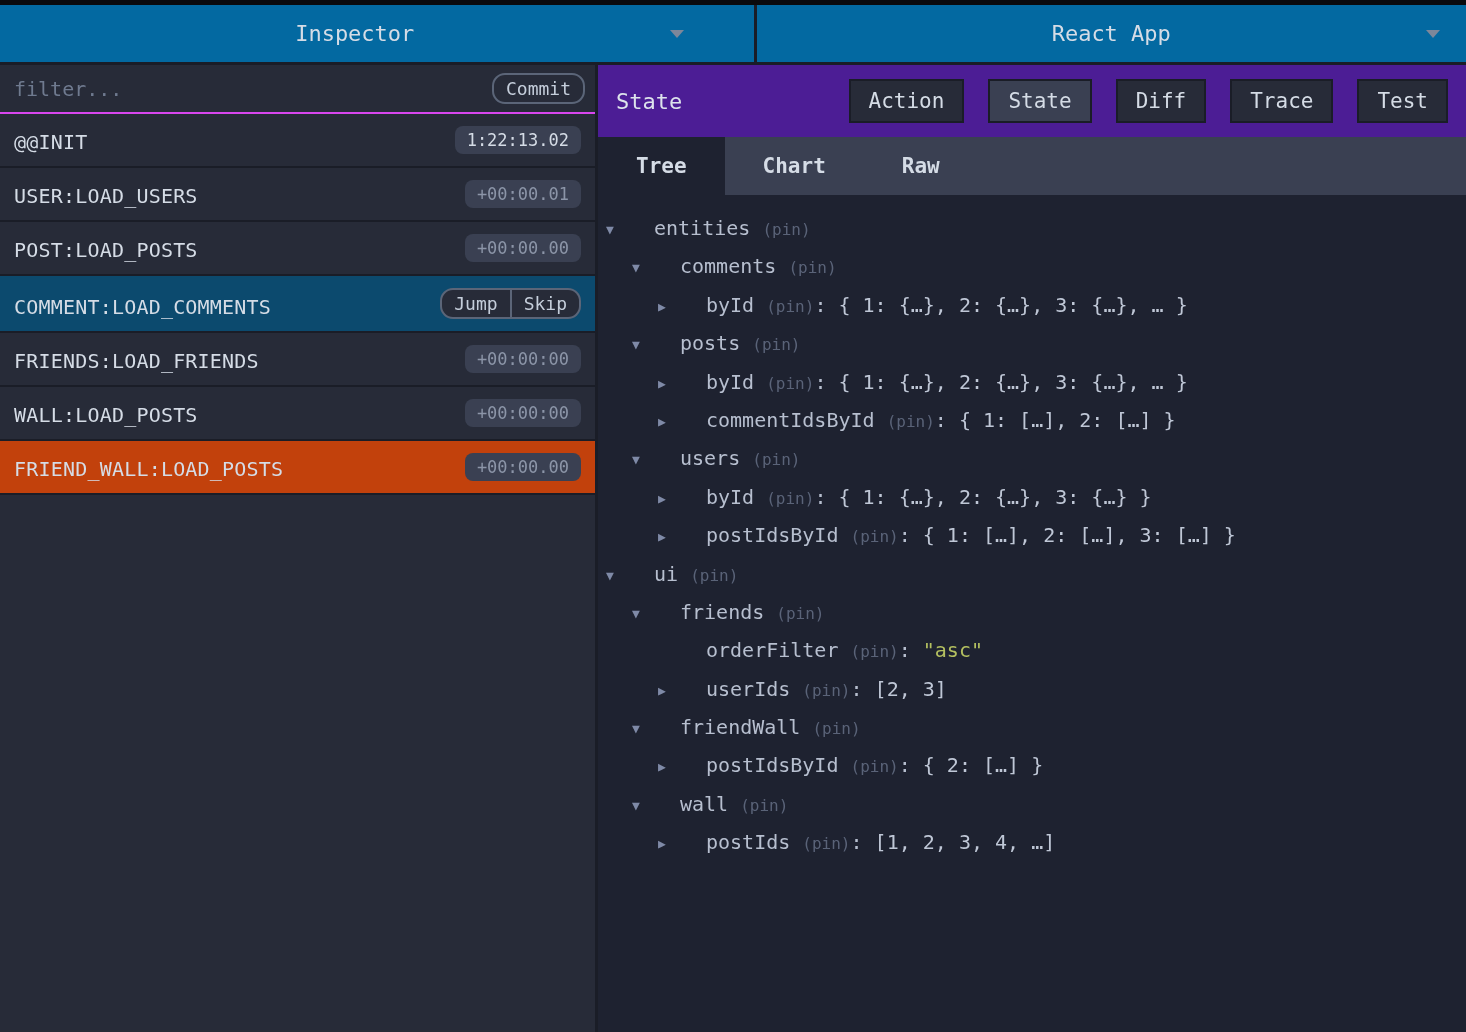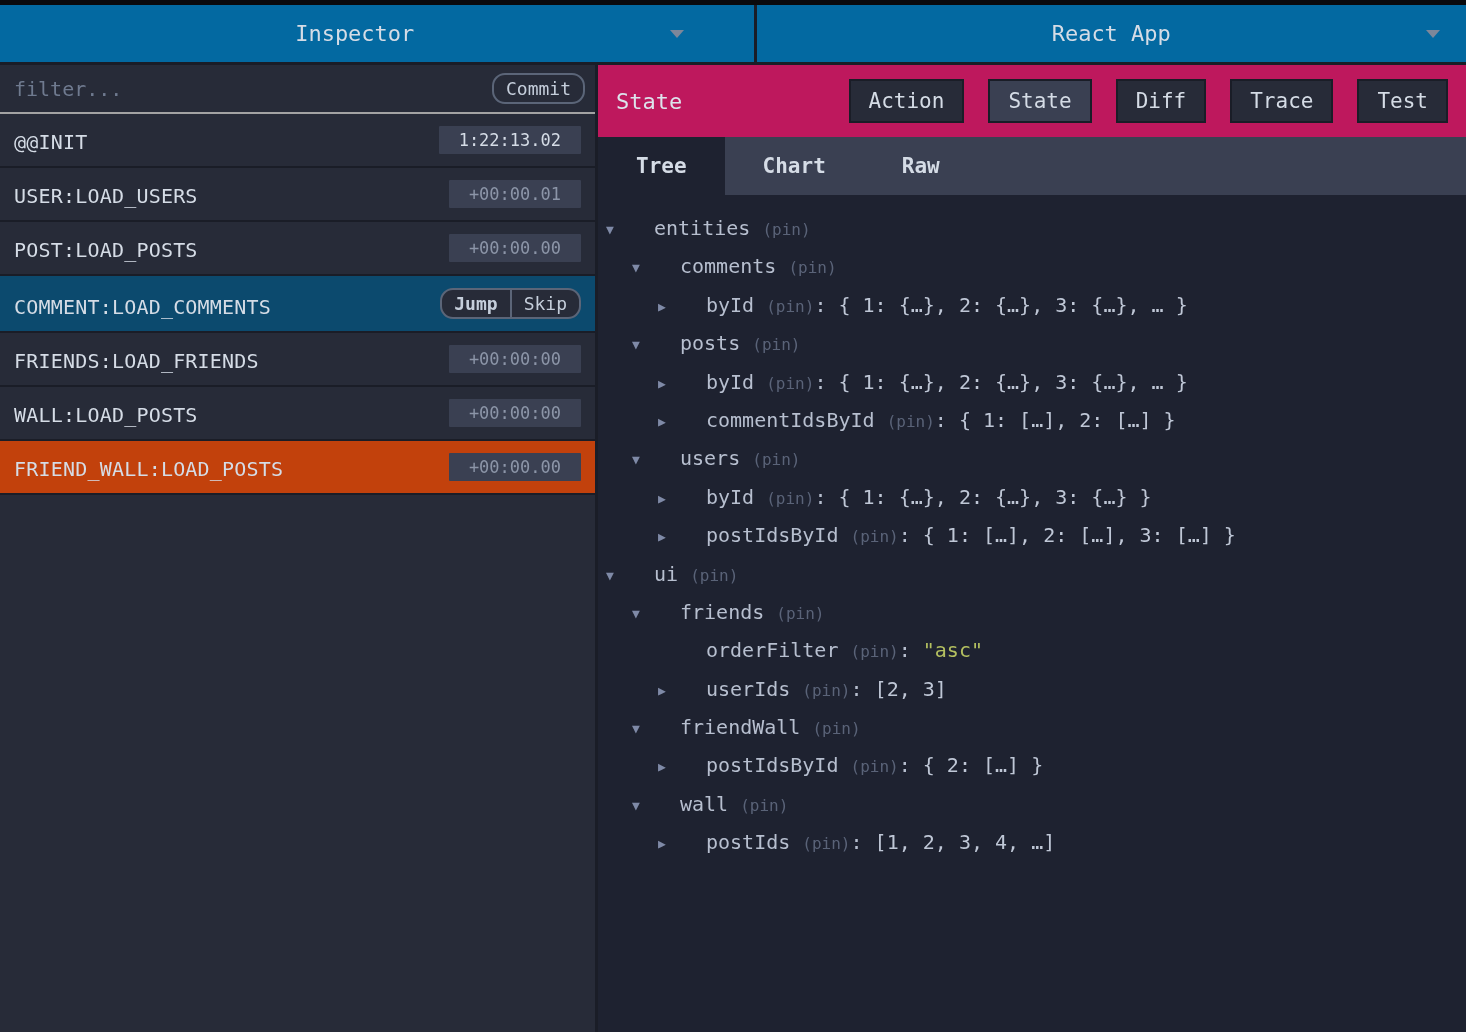--- a/index.html
+++ b/index.html
@@ -65,21 +65,21 @@
     display: flex;
     flex-direction: column;
     border-right: 3px solid #1a1d27;
     background: #272b38;
   }
 
   .filter-row {
     display: flex;
     align-items: center;
     padding: 8px 10px 8px 14px;
-    border-bottom: 2px solid #a3a3a3;
+    border-bottom: 2px solid #d946ef;
     background: #272b38;
   }
   .filter-input {
     flex: 1;
     background: transparent;
     border: none;
     outline: none;
     color: #c5cedb;
     font-family: inherit;
     font-size: 20px;
@@ -90,58 +90,58 @@
     color: #c5cedb;
     border: 2px solid #5b6578;
     border-radius: 13px;
     padding: 3px 12px;
     font-family: inherit;
     font-size: 18px;
     cursor: pointer;
   }
   .btn + .btn { border-left: none; border-top-left-radius: 0; border-bottom-left-radius: 0; }
   .btn-group { display: flex; }
-  .btn-group .btn:first-child { border-top-right-radius: 0; border-bottom-right-radius: 0; font-weight: bold; }
+  .btn-group .btn:first-child { border-top-right-radius: 0; border-bottom-right-radius: 0; }
 
   .action-list { flex: 1; overflow: auto; }
   .action-row {
     display: flex;
     align-items: flex-end;
     justify-content: space-between;
     padding: 12px 14px;
     border-bottom: 2px solid #1a1d27;
     background: #272b38;
     cursor: pointer;
   }
   .action-row.selected { background: #c2410c; }
   .action-row.hovered  { background: #0c4a6e; }
   .action-name { color: #d5dce6; font-size: 20px; letter-spacing: .2px; white-space: nowrap; }
   .time-pill {
     background: #3a4052;
     color: #8c95a8;
-    border-radius: 1px;
-    padding: 4px 20px;
+    border-radius: 8px;
+    padding: 4px 12px;
     font-size: 17px;
   }
   .time-pill.bright { color: #d5dce6; }
 
   .action-btns { display: flex; gap: 0; }
 
   
   .right {
     flex: 1;
     display: flex;
     flex-direction: column;
     min-width: 0;
   }
 
   .right-header {
     display: flex;
     align-items: center;
-    background: #be185d;
+    background: #4c1d95;
     height: 72px;
     padding: 0 18px;
     gap: 12px;
   }
   .right-header .title {
     color: #dde3ec;
     font-size: 22px;
     margin-right: auto;
   }
 

